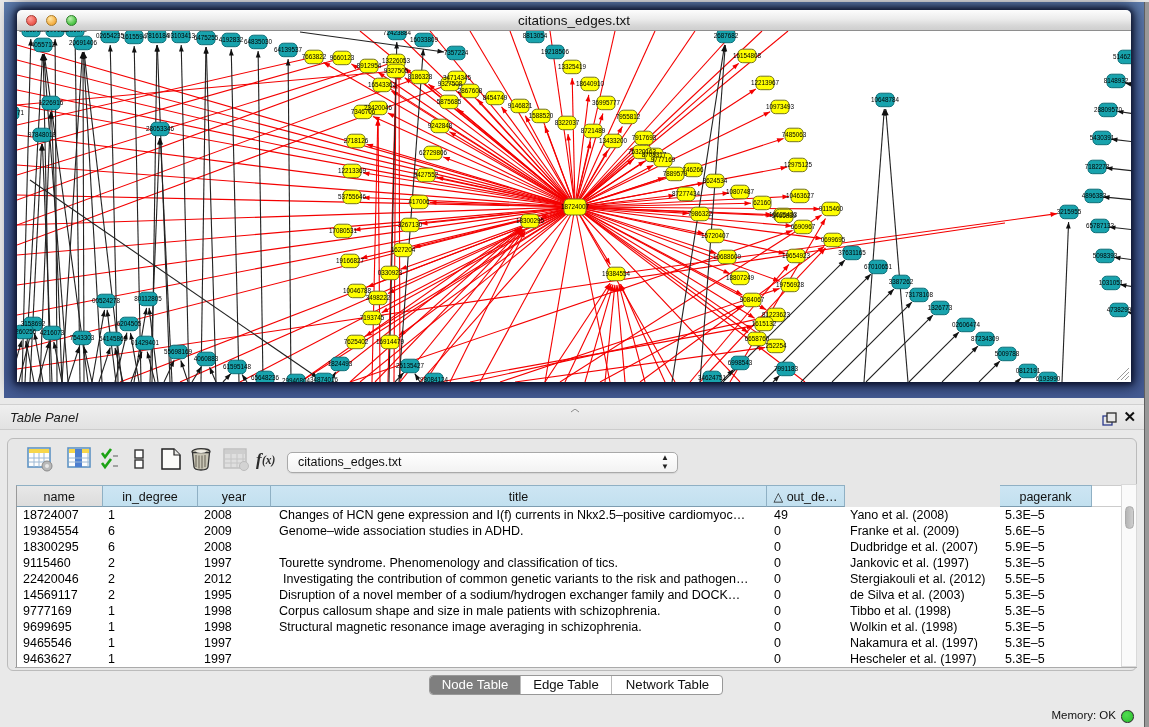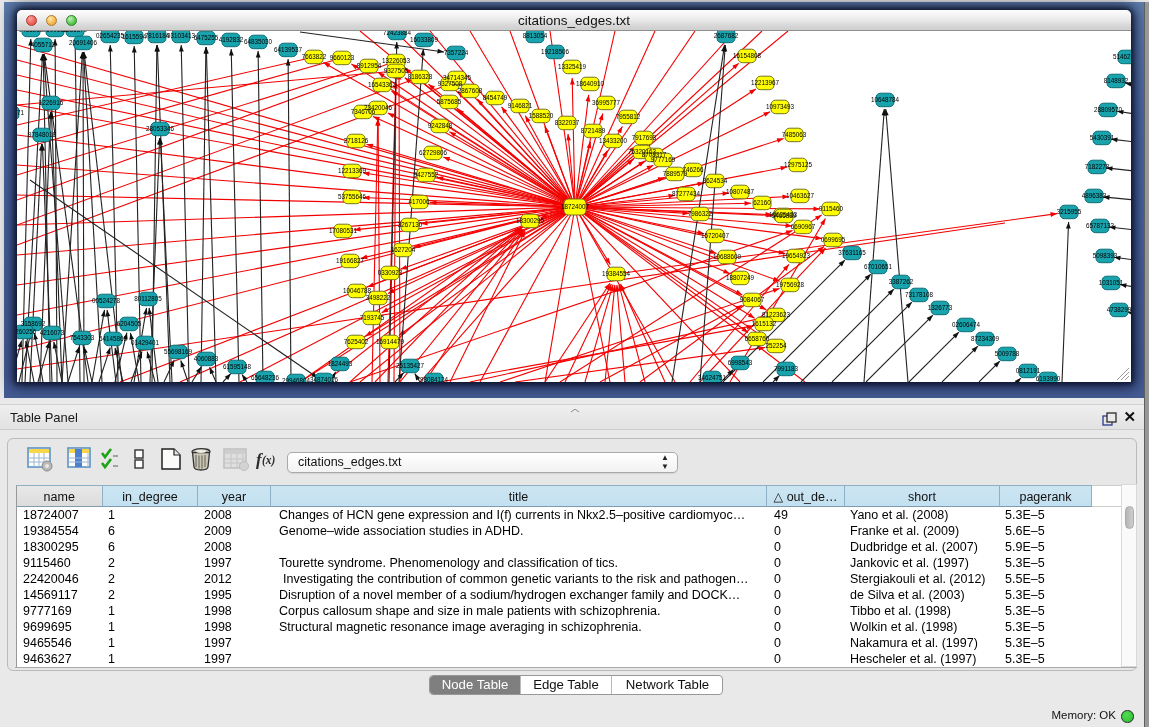--- a/index.html
+++ b/index.html
@@ -16,21 +16,21 @@
   border-bottom:1px solid #8e8e8e; }
 #titlebar .title { position:absolute; left:0; width:100%; text-align:center;
   top:3px; font-size:13.5px; color:#111; }
 .tl { position:absolute; top:5px; width:11px; height:11px; border-radius:50%; }
 #graphwrap { position:absolute; left:0; top:0; width:1114px; height:372px; }
 #panel { position:absolute; left:0; top:398px; width:1144px; height:329px;
   background:#e9e9e9; }
 #ptitle { position:absolute; left:0; top:6px; width:1144px; height:26px;
   background:linear-gradient(180deg,#efefef,#e2e2e2);
   border-top:1px solid #d0d0d0; border-bottom:1px solid #cccccc; }
-#ptitle .t { position:absolute; left:10px; top:5px; font-size:13px; color:#1a1a1a; }
+#ptitle .t { position:absolute; left:10px; top:5px; font-size:13px; color:#1a1a1a;font-style:italic; }
 #ptitle .x { position:absolute; right:8px; top:3px; font-size:15px; font-weight:bold;
   color:#111; }
 #container { position:absolute; left:7px; top:40px; width:1130px; height:233px;
   background:#e7e7e7; border:1.5px solid #bbbbbb; border-radius:6px; }
 #dropdown { position:absolute; left:279px; top:13px; width:391px; height:21px;
   background:linear-gradient(180deg,#ffffff,#f2f2f2); border:1px solid #a9a9a9;
   border-radius:5px; font-size:12.5px; color:#111; line-height:19px;
   padding-left:10px; box-shadow:0 1px 1px rgba(0,0,0,0.08); }
 #dropdown .arr { position:absolute; right:8px; top:0; font-size:8px; color:#222;
   line-height:9px; letter-spacing:0; text-align:center; }
@@ -859,21 +859,20 @@
 </g>
 </svg>
       <div id="dropdown">citations_edges.txt<span class="arr">▲<br>▼</span></div>
     </div>
     <div id="thead">
       <div class="hc" style="left:0;width:87.5px;background:linear-gradient(180deg,#e8e8e8,#dcdcdc);border-left:1px solid #999">name</div>
       <div class="hc" style="left:87.5px;width:95px">in_degree</div>
       <div class="hc" style="left:182.5px;width:73px">year</div>
       <div class="hc" style="left:255.5px;width:496px">title</div>
       <div class="hc" style="left:751.5px;width:78px">△ out_de…</div>
-      <div class="hc" style="left:829.5px;width:155px">short</div>
       <div class="hc" style="left:984.5px;width:92px">pagerank</div>
       <div class="hc" style="left:1076.5px;width:29px;background:#fff;border-top:1px solid #ccc;border-bottom:1px solid #ccc;border-right:none"></div>
     </div>
     <div id="tbody"></div>
     <div style="position:absolute">
 <div class="trow" style="top:109px">
           <span style="left:23px">18724007</span>
           <span style="left:108px">1</span>
           <span style="left:204px">2008</span>
           <span style="left:279px">Changes of HCN gene expression and I(f) currents in Nkx2.5–positive cardiomyoc…</span>

